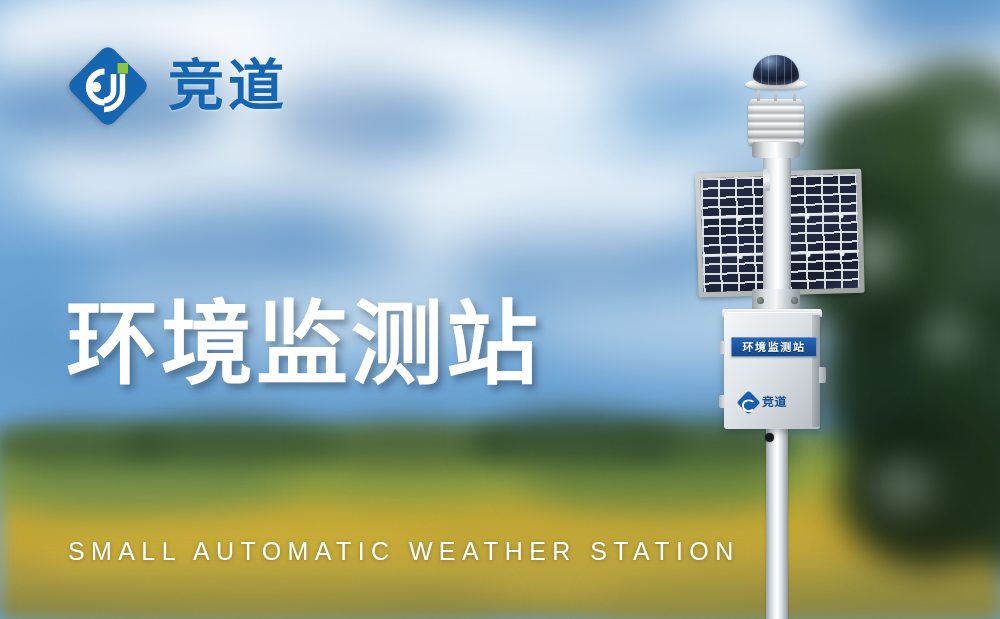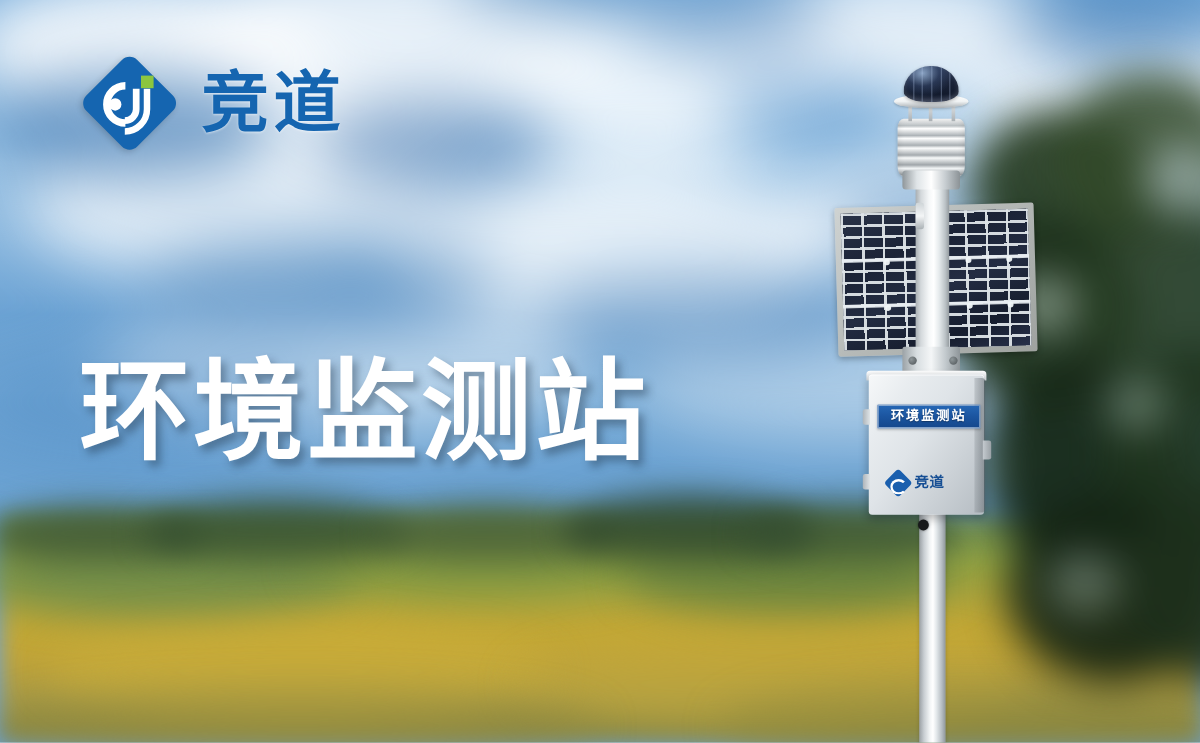--- a/index.html
+++ b/index.html
@@ -607,14 +607,15 @@
         <rect x="51.5" y="19" width="10.5" height="10.5" fill="#8cc63f"></rect>
       </svg>
     </span>
     <span class="brand-text">竞道</span>
   </div>
 
   <div class="headline">
     <div class="headline-line">环境监测站</div>
   </div>
 
+  <div class="subtitle">SMALL AUTOMATIC WEATHER STATION</div>
 
 </div>
 
 </body></html>

